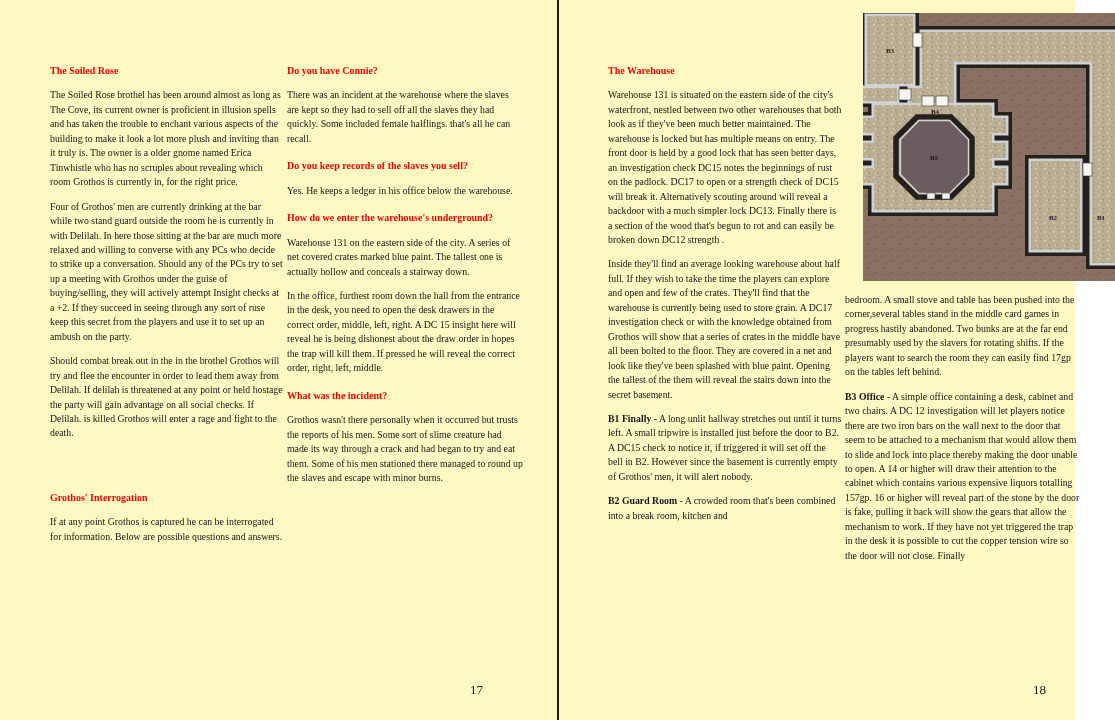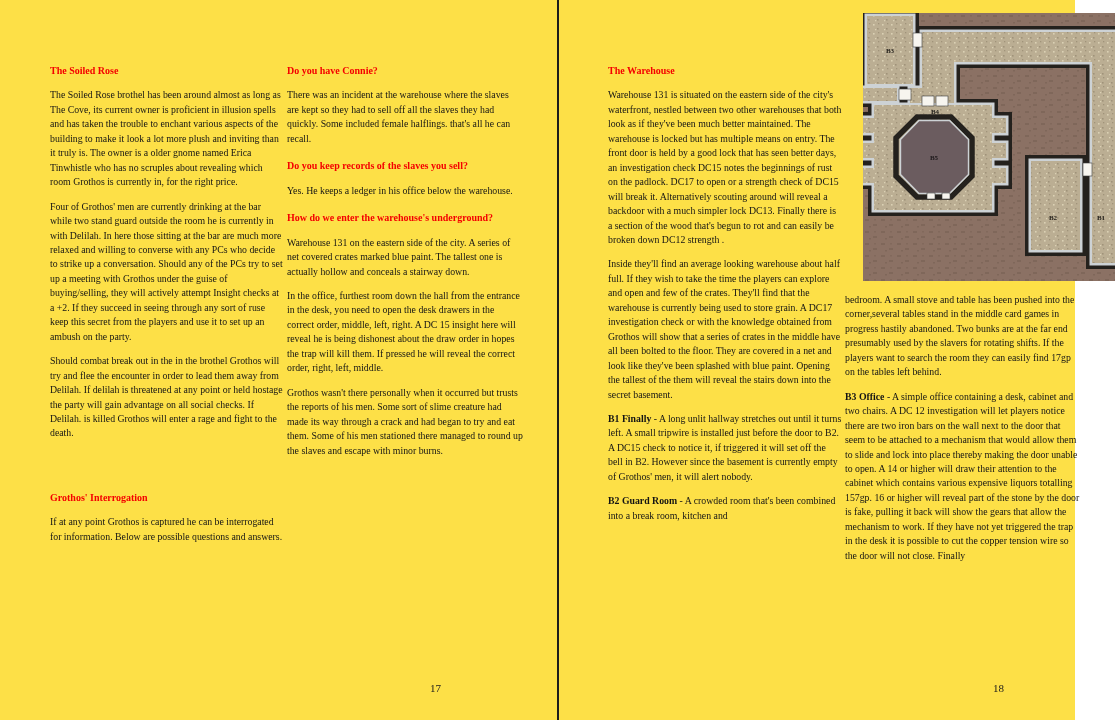--- a/index.html
+++ b/index.html
@@ -1,24 +1,24 @@
 <!DOCTYPE html>
 <html style="--red: #f40000; --m-bg: #8b7164; --m-bgdark: #7c6457; --m-floor: #bbae93; --m-floorlight: #dbd1b4; --m-floordark: #a0937a; --m-wall: #24211d; --m-highlight: #cdd2d5; --m-octagon: #6b5c5f; --m-door: #f7f5ef;"><head>
 <meta charset="utf-8">
 <style>
   html,body{margin:0;padding:0;width:1115px;height:720px;background:#ffffff;overflow:hidden;}
   body{position:relative;font-family:"Liberation Serif",serif;}
-  .page{position:absolute;top:0;height:720px;background:#fde047;}
+  .page{position:absolute;top:0;height:720px;background:#fef9c3;}
   .col{position:absolute;font-size:9.8px;line-height:14.45px;color:#141414;}
   .col p{margin:10px 0 0 0;}
   .col .hd{margin:13px 0 0 0;font-weight:bold;color:var(--red,#f00);font-size:10px;line-height:14.45px;}
   .col > :first-child{margin-top:0;}
   .col .hd.gap{margin-top:50px;}
   .col b{font-weight:bold;}
-  .pagenum{position:absolute;font-size:11px;color:#1a1a1a;}
+  .pagenum{position:absolute;font-size:13px;color:#1a1a1a;margin-left:40px;}
   #divider{position:absolute;left:557px;top:0;width:2px;height:720px;background:#1c1c1c;}
   #map-wrap{position:absolute;left:829px;top:13px;width:286px;height:268px;padding-left:34px;}
   svg text{font-family:"Liberation Serif",serif;font-weight:bold;fill:#26221d;}
 </style>
 </head>
 <body>
 
 <div id="divider"></div>
 
 <div class="page" style="left:0;width:557px;">
@@ -31,20 +31,21 @@
       <p>If at any point Grothos is captured he can be interrogated for information. Below are possible questions and answers.</p>
     </div>
   <div class="col" style="left:287px;top:64px;width:236px;">
       <div class="hd">Do you have Connie?</div>
       <p>There was an incident at the warehouse where the slaves are kept so they had to sell off all the slaves they had quickly. Some included female halflings. that's all he can recall.</p>
       <div class="hd">Do you keep records of the slaves you sell?</div>
       <p>Yes. He keeps a ledger in his office below the warehouse.</p>
       <div class="hd">How do we enter the warehouse's underground?</div>
       <p>Warehouse 131 on the eastern side of the city. A series of net covered crates marked blue paint. The tallest one is actually hollow and conceals a stairway down.</p>
       <p>In the office, furthest room down the hall from the entrance in the desk, you need to open the desk drawers in the correct order, middle, left, right. A DC 15 insight here will reveal he is being dishonest about the draw order in hopes the trap will kill them. If pressed he will reveal the correct order, right, left, middle.</p>
+      <div class="hd">What was the incident?</div>
       <p>Grothos wasn't there personally when it occurred but trusts the reports of his men. Some sort of slime creature had made its way through a crack and had began to try and eat them. Some of his men stationed there managed to round up the slaves and escape with minor burns.</p>
     </div>
   <span class="pagenum" style="left:430px;top:682px;">17</span>
 </div>
 
 <div class="page" style="left:559px;width:516px;">
   <div class="col" style="left:49px;top:64px;width:234px;">
       <div class="hd">The Warehouse</div>
       <p>Warehouse 131 is situated on the eastern side of the city's waterfront, nestled between two other warehouses that both look as if they've been much better maintained. The warehouse is locked but has multiple means on entry. The front door is held by a good lock that has seen better days, an investigation check DC15 notes the beginnings of rust on the padlock. DC17 to open or a strength check of DC15 will break it. Alternatively scouting around will reveal a backdoor with a much simpler lock DC13. Finally there is a section of the wood that's begun to rot and can easily be broken down DC12 strength .</p>
       <p>Inside they'll find an average looking warehouse about half full. If they wish to take the time the players can explore and open and few of the crates. They'll find that the warehouse is currently being used to store grain. A DC17 investigation check or with the knowledge obtained from Grothos will show that a series of crates in the middle have all been bolted to the floor. They are covered in a net and look like they've been splashed with blue paint. Opening the tallest of the them will reveal the stairs down into the secret basement.</p>

